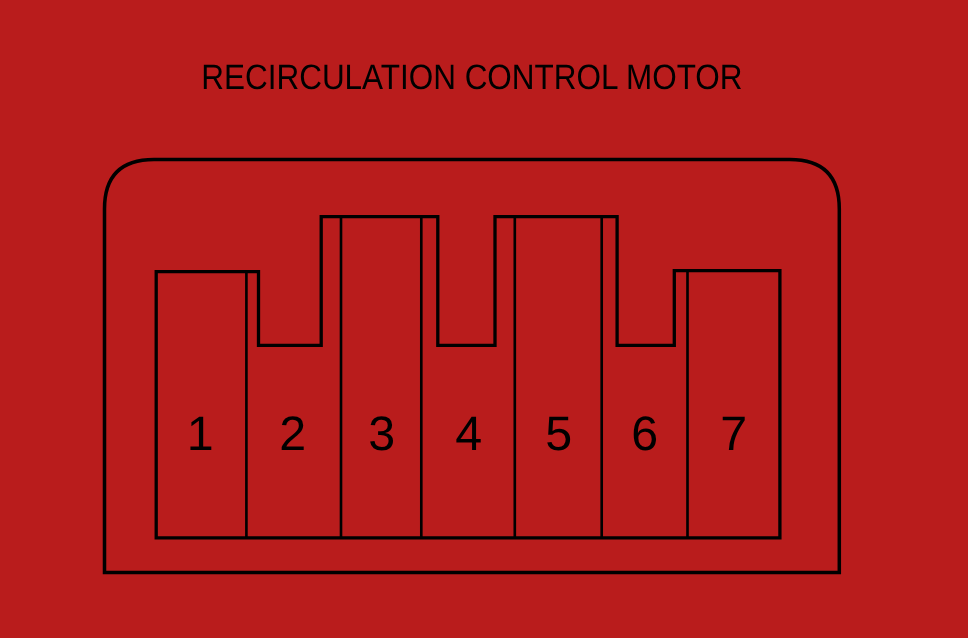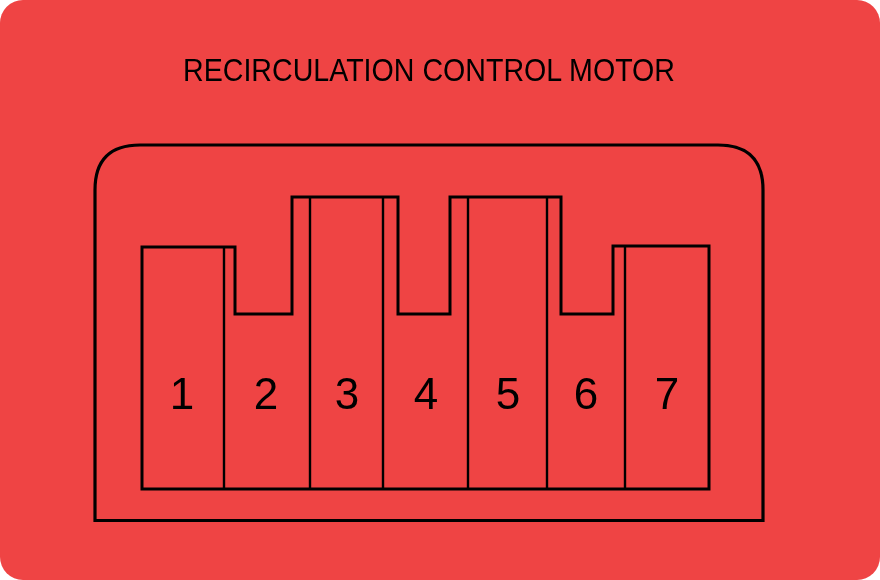--- a/index.html
+++ b/index.html
@@ -4,24 +4,23 @@
 <style>
   html, body {
     margin: 0;
     padding: 0;
     background: #ffffff;
   }
   .page {
     position: relative;
     width: 880px;
     height: 580px;
-    background: #ef4444;
+    background: #b91c1c;
     overflow: hidden;
     font-family: "Liberation Sans", sans-serif;
-    border-radius: 23px;
   }
   svg { display: block; }
   .title-text {
     font-family: "Liberation Sans", sans-serif;
     font-weight: 400;
     letter-spacing: 0px;
   }
   .pin-num {
     font-family: "Liberation Sans", sans-serif;
     font-weight: 400;

